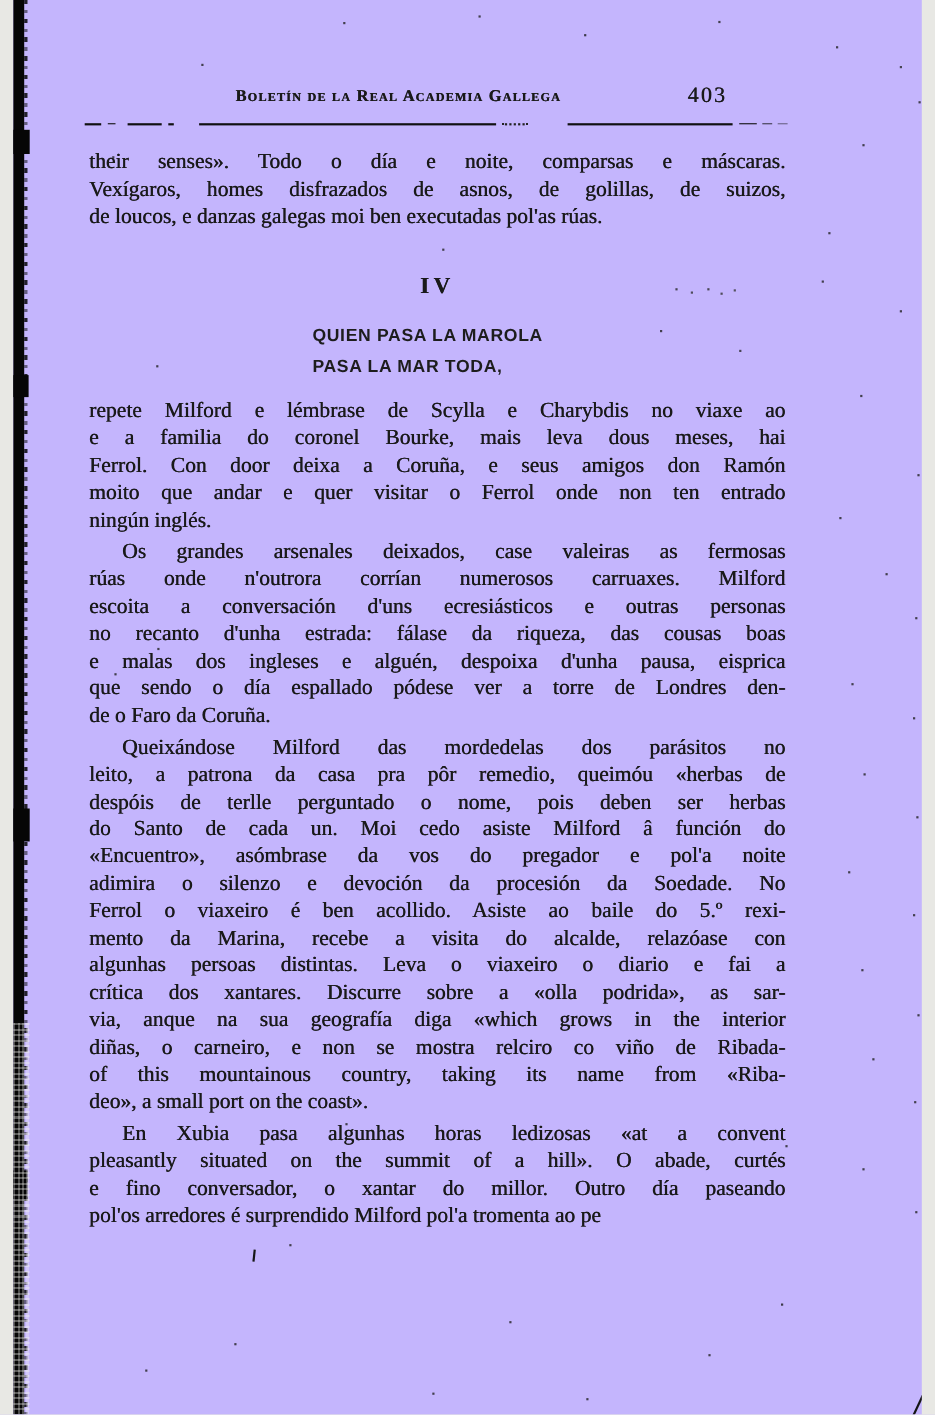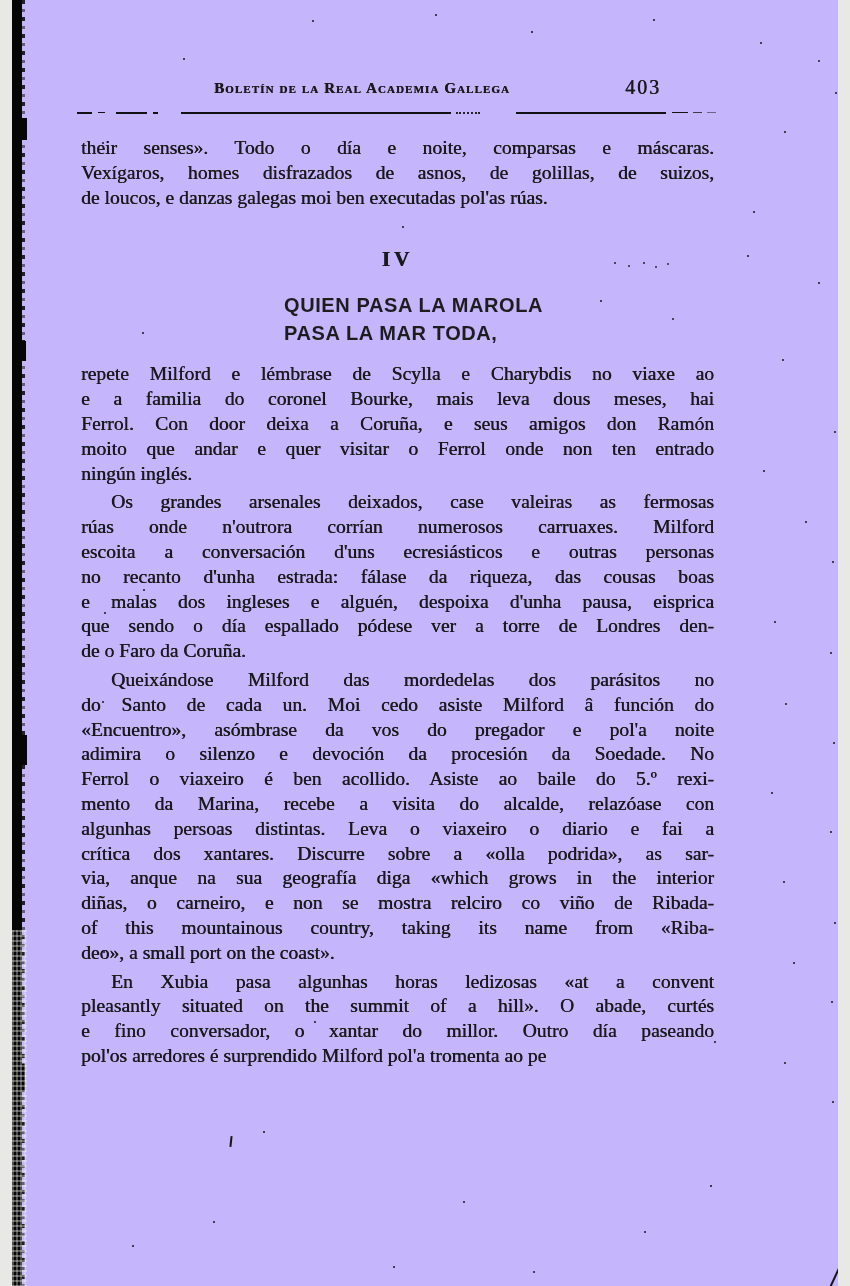--- a/index.html
+++ b/index.html
@@ -61,21 +61,21 @@
   .text-line.last{text-align-last:left;}
   .text-line.indent{text-indent:30px;}
   .section-heading{
     margin-top:36px;height:26px;line-height:26px;
     text-align:center;font-size:21px;font-weight:700;letter-spacing:4px;
     text-shadow:.4px 0 0 currentColor;
   }
   .epigraph{
     margin:20px 0 15px 207px;
     font-family:"Liberation Sans",sans-serif;font-weight:700;
-    font-size:20px;letter-spacing:.6px;line-height:27.5px;color:#1d1d1d;
+    font-size:16px;letter-spacing:.6px;line-height:27.5px;color:#1d1d1d;
   }
   
   .noise{position:absolute;left:0;top:0;width:2px;height:2px;pointer-events:none;opacity:.8;
     background:transparent;
     box-shadow:
       300px 20px 0 0 #222, 423px 14px 0 0 #222, 519px 31px 0 0 #1a1a1a, 641px 19px 0 0 #222,
       748px 42px 0 0 #222, 171px 58px 0 0 #222, 806px 60px 0 0 #2a2a2a, 823px 92px 0 0 #222,
       90px 142px 0 0 #222, 772px 131px 0 0 #222, 741px 211px 0 0 #222, 390px 226px 0 0 #222,
       602px 262px 0 0 #2a2a2a, 616px 265px 0 0 #333, 631px 262px 0 0 #2a2a2a, 643px 266px 0 0 #333,
       655px 263px 0 0 #3a3a3a, 735px 255px 0 0 #222, 806px 282px 0 0 #222, 588px 300px 0 0 #222,
@@ -144,20 +144,22 @@
         <div class="text-line indent">Os grandes arsenales deixados, case valeiras as fermosas</div>
         <div class="text-line">rúas onde n'outrora corrían numerosos carruaxes. Milford</div>
         <div class="text-line">escoita a conversación d'uns ecresiásticos e outras personas</div>
         <div class="text-line">no recanto d'unha estrada: fálase da riqueza, das cousas boas</div>
         <div class="text-line">e malas dos ingleses e alguén, despoixa d'unha pausa, eisprica</div>
         <div class="text-line">que sendo o día espallado pódese ver a torre de Londres den-</div>
         <div class="text-line last">de o Faro da Coruña.</div>
       </div>
       <div class="paragraph">
         <div class="text-line indent">Queixándose Milford das mordedelas dos parásitos no</div>
+        <div class="text-line">leito, a patrona da casa pra pôr remedio, queimóu «herbas de</div>
+        <div class="text-line">despóis de terlle perguntado o nome, pois deben ser herbas</div>
         <div class="text-line">do Santo de cada un. Moi cedo asiste Milford â función do</div>
         <div class="text-line">«Encuentro», asómbrase da vos do pregador e pol'a noite</div>
         <div class="text-line">adimira o silenzo e devoción da procesión da Soedade. No</div>
         <div class="text-line">Ferrol o viaxeiro é ben acollido. Asiste ao baile do 5.º rexi-</div>
         <div class="text-line">mento da Marina, recebe a visita do alcalde, relazóase con</div>
         <div class="text-line">algunhas persoas distintas. Leva o viaxeiro o diario e fai a</div>
         <div class="text-line">crítica dos xantares. Discurre sobre a «olla podrida», as sar-</div>
         <div class="text-line">via, anque na sua geografía diga «which grows in the interior</div>
         <div class="text-line">diñas, o carneiro, e non se mostra relciro co viño de Ribada-</div>
         <div class="text-line">of this mountainous country, taking its name from «Riba-</div>

